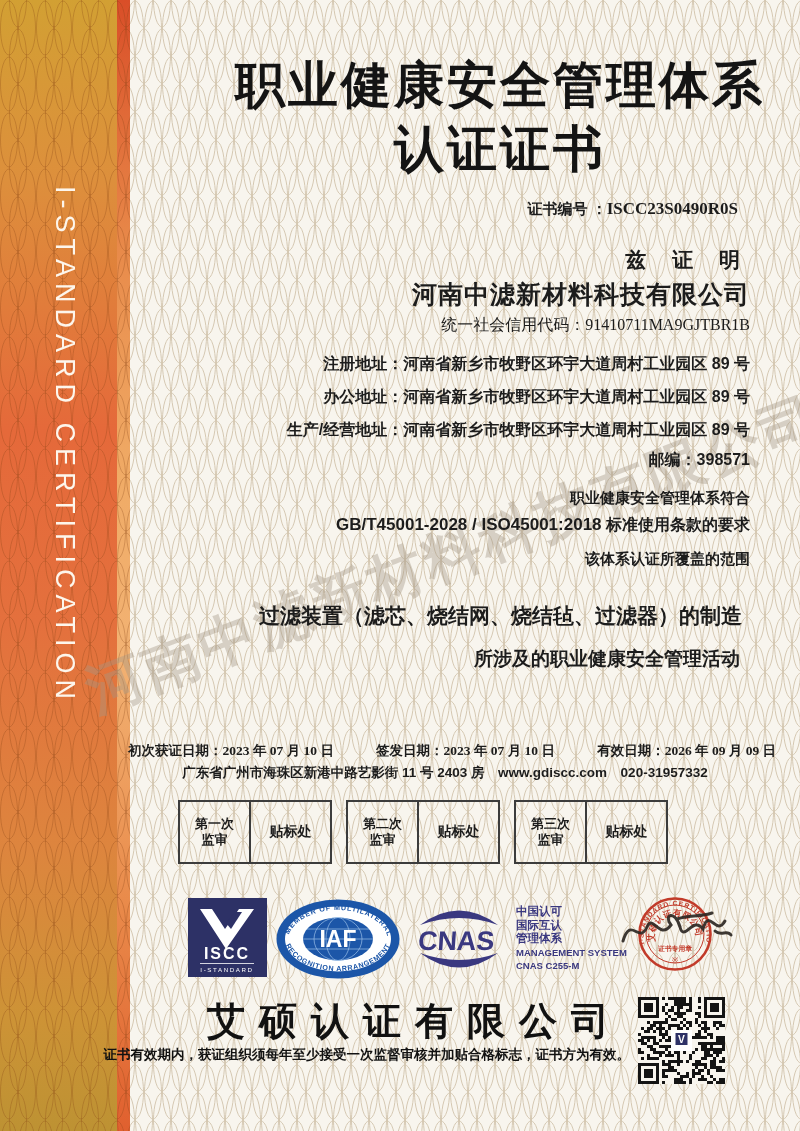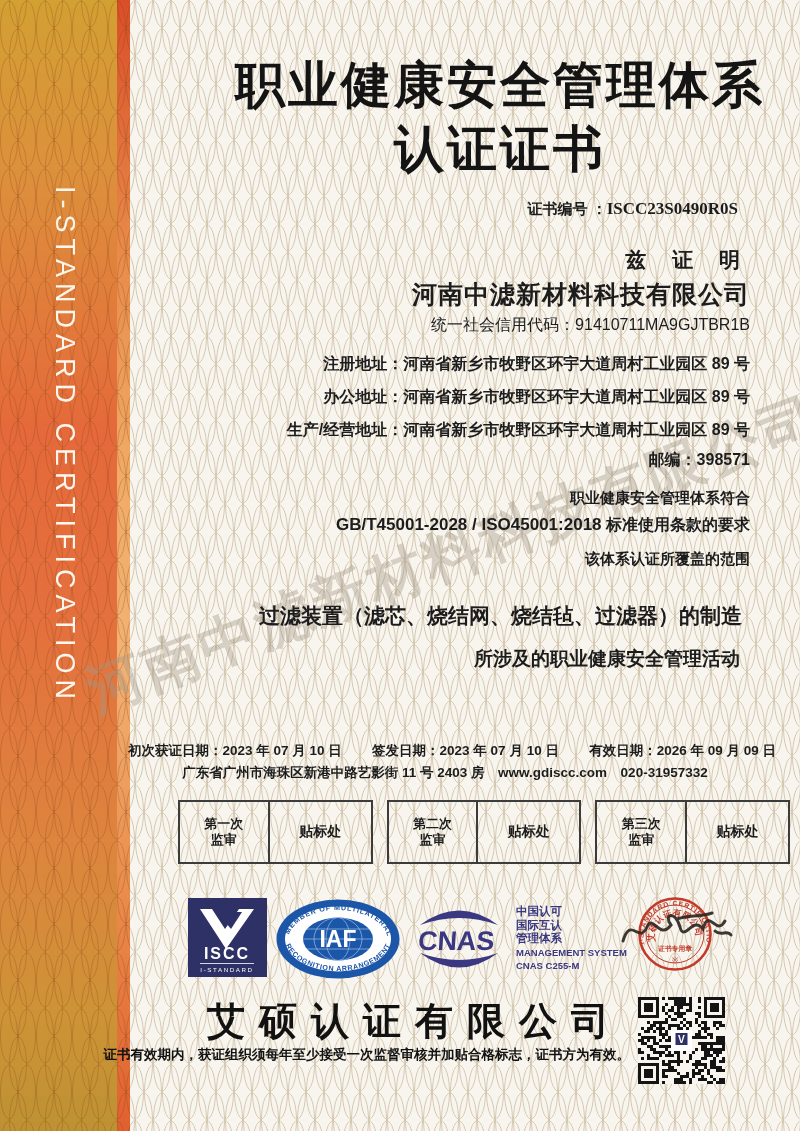--- a/index.html
+++ b/index.html
@@ -23,31 +23,31 @@
   #content{position:absolute;inset:0;z-index:5;color:#1c1c1c;}
   .abs{position:absolute;white-space:nowrap;}
   .r{position:absolute;right:50px;text-align:right;white-space:nowrap;}
 
   .title{left:130px;width:660px;text-align:center;font-weight:900;font-size:50px;letter-spacing:3px;color:#141414;padding-left:40px;}
   .certno-label{font-size:15px;font-weight:700;}
   .certno-val{font-family:"Liberation Serif",serif;font-weight:700;font-size:17px;}
   .stmt{font-size:21px;font-weight:600;letter-spacing:10px;}
   .company{font-size:25px;font-weight:800;letter-spacing:1px;}
   .code-line{font-size:16px;}
-  .serifv{font-family:Liberation Sans, sans-serif;}
+  .serifv{font-family:Liberation Serif, serif;}
   .addr{font-size:16px;font-weight:600;margin-left:29px;}
   .stdsmall{font-size:15px;font-weight:600;}
   .stdcodes{font-size:17px;font-weight:800;}
   .scope1{font-size:21px;font-weight:800;}
   .scope2{font-size:19px;font-weight:800;}
 
   #dates-row{left:128px;top:742px;width:648px;display:flex;justify-content:space-between;font-size:13.5px;font-weight:700;}
   #contact-row{left:130px;top:764px;width:630px;text-align:center;font-size:13.5px;font-weight:700;}
 
-  #boxes{left:178px;top:800px;width:612px;display:flex;gap:14px;}
+  #boxes{left:178px;top:800px;width:490px;display:flex;gap:14px;}
   .abox{flex:1;height:60px;border:2px solid #3c3c3c;display:flex;}
   .abox .lcell{width:46%;border-right:2px solid #3c3c3c;display:flex;flex-direction:column;align-items:center;justify-content:center;font-size:13px;font-weight:700;line-height:16px;}
   .abox .rcell{flex:1;display:flex;align-items:center;justify-content:center;font-size:14px;font-weight:700;}
 
   #cnas-lines{left:516px;top:905px;font-size:11.5px;font-weight:700;color:#3a3880;line-height:13.5px;white-space:nowrap;}
   #cnas-lines .en{font-size:9.5px;font-weight:700;letter-spacing:0;}
 
   #issuer-name{left:130px;top:996px;width:570px;text-align:center;font-family:"DejaVu Serif","Liberation Serif",serif;
     font-size:38px;font-weight:600;letter-spacing:14px;color:#111;}
   .foot{font-size:13.5px;font-weight:700;color:#111;}

